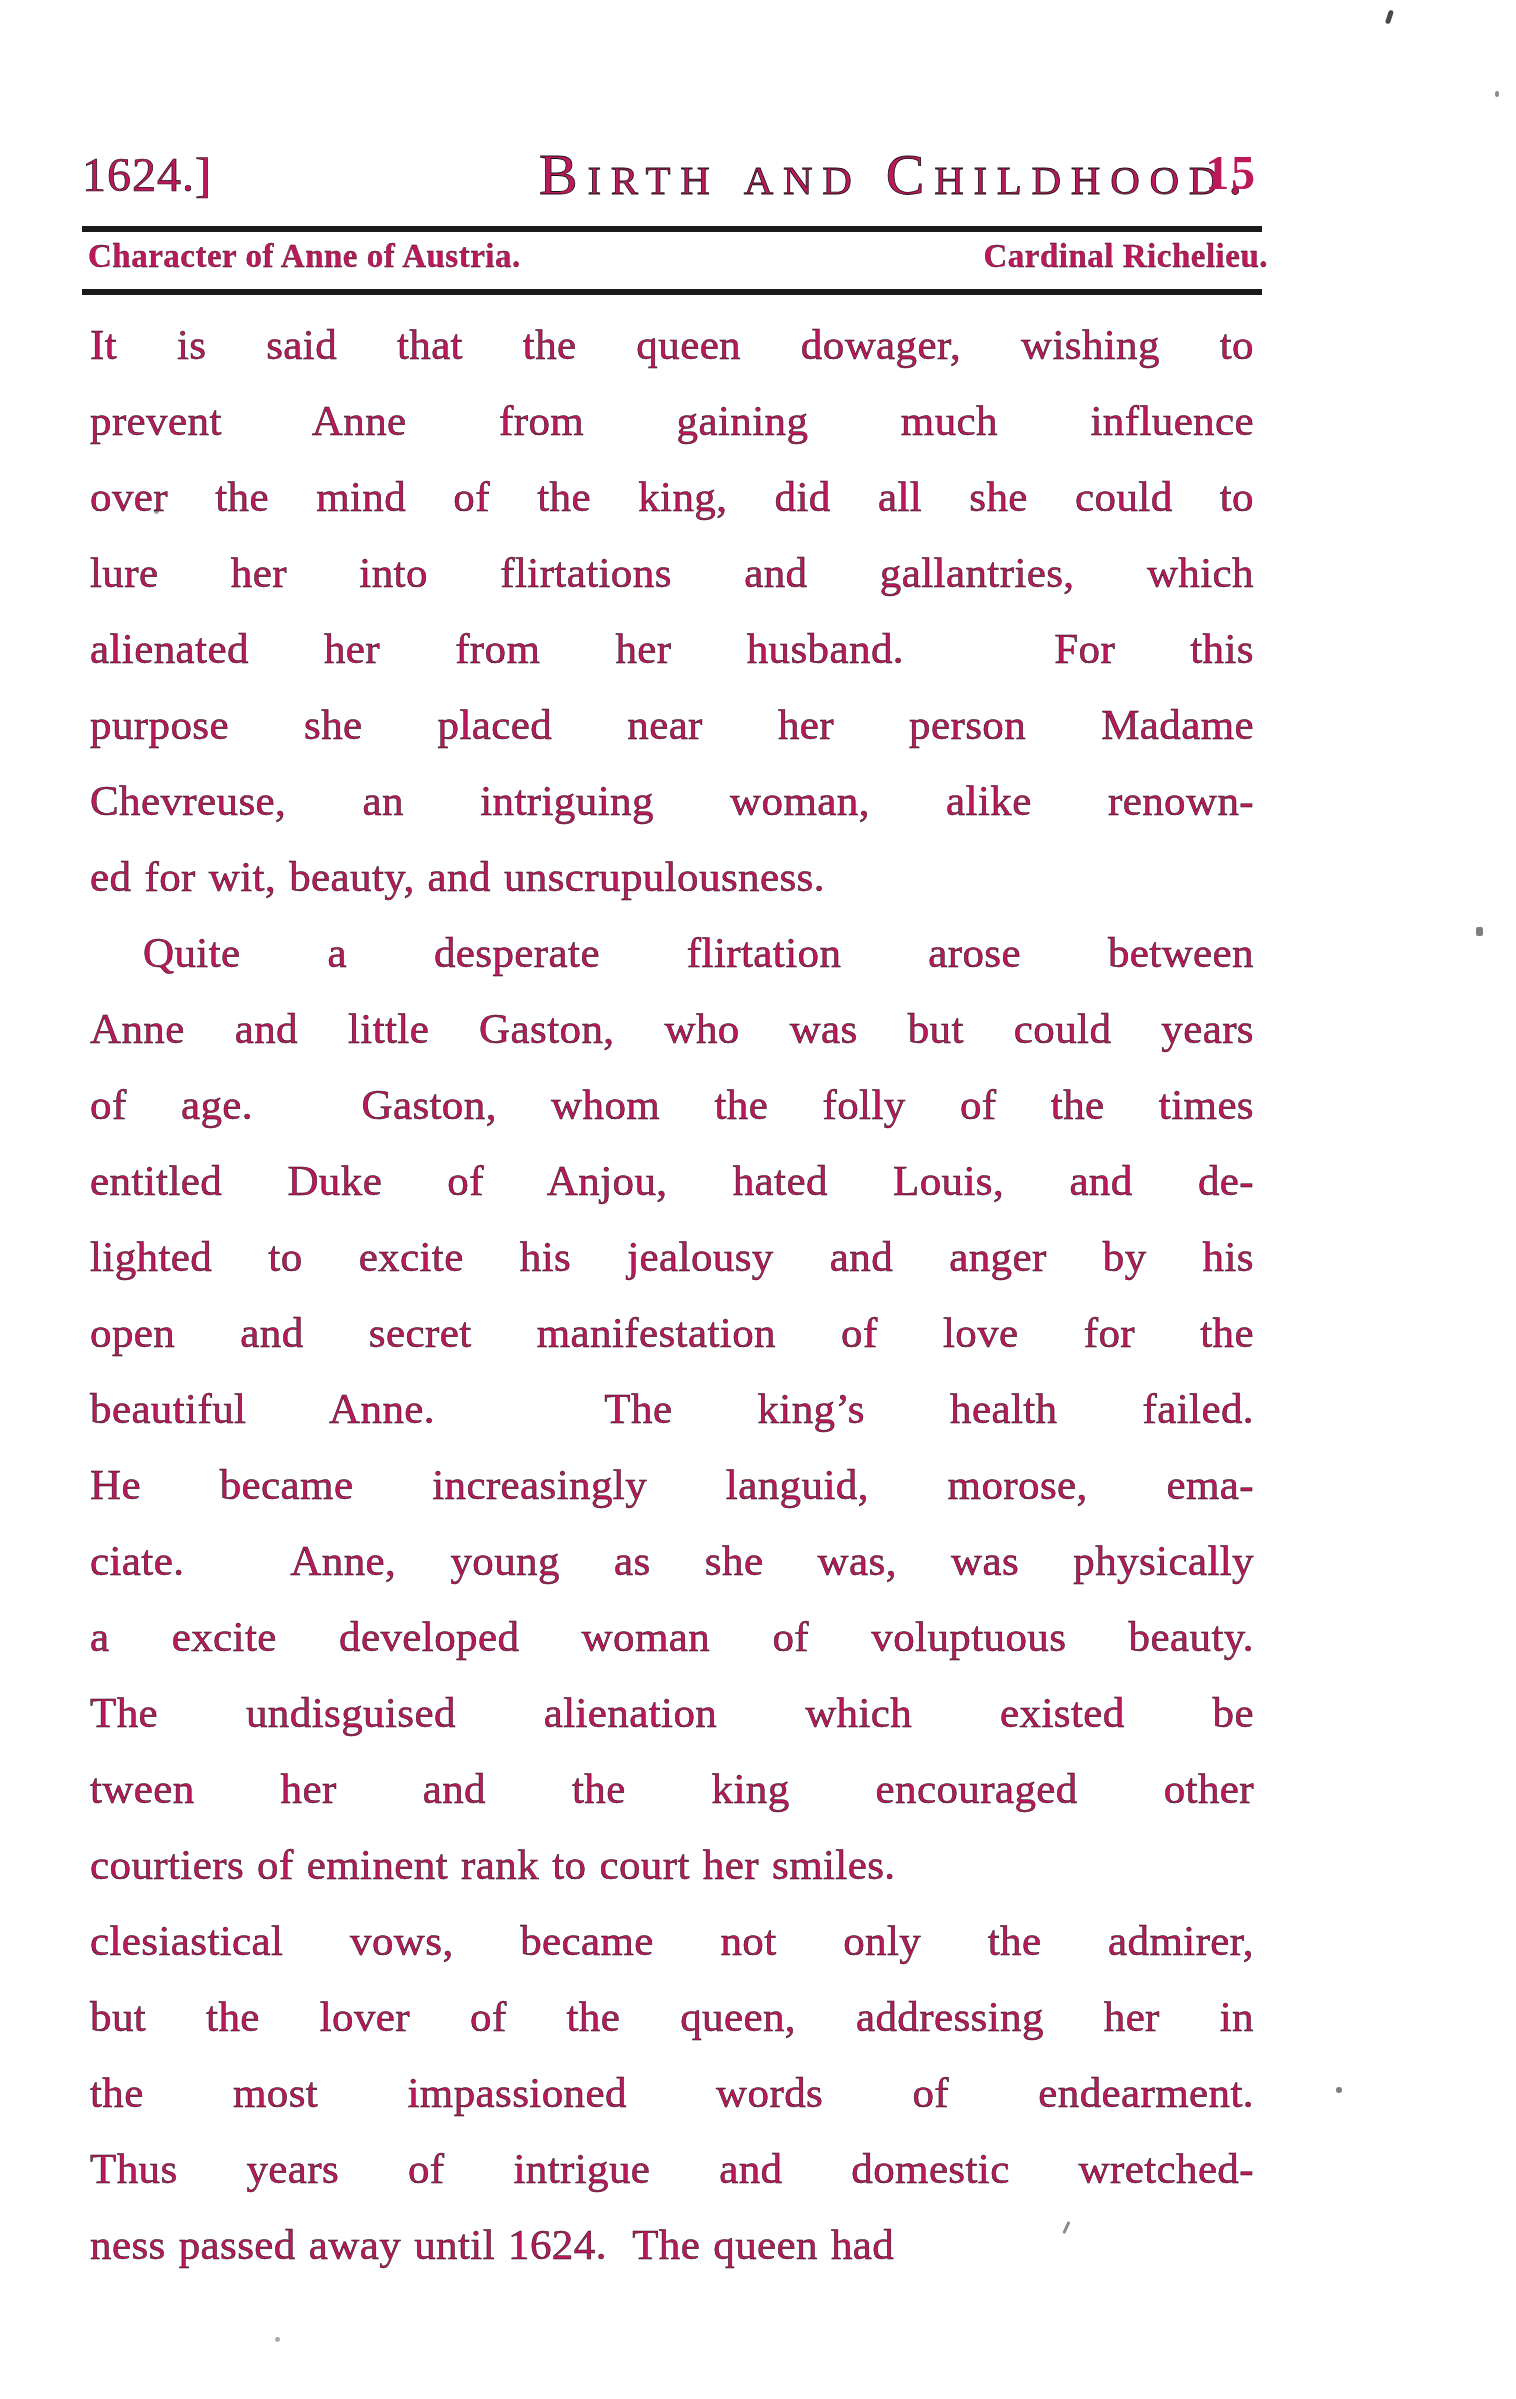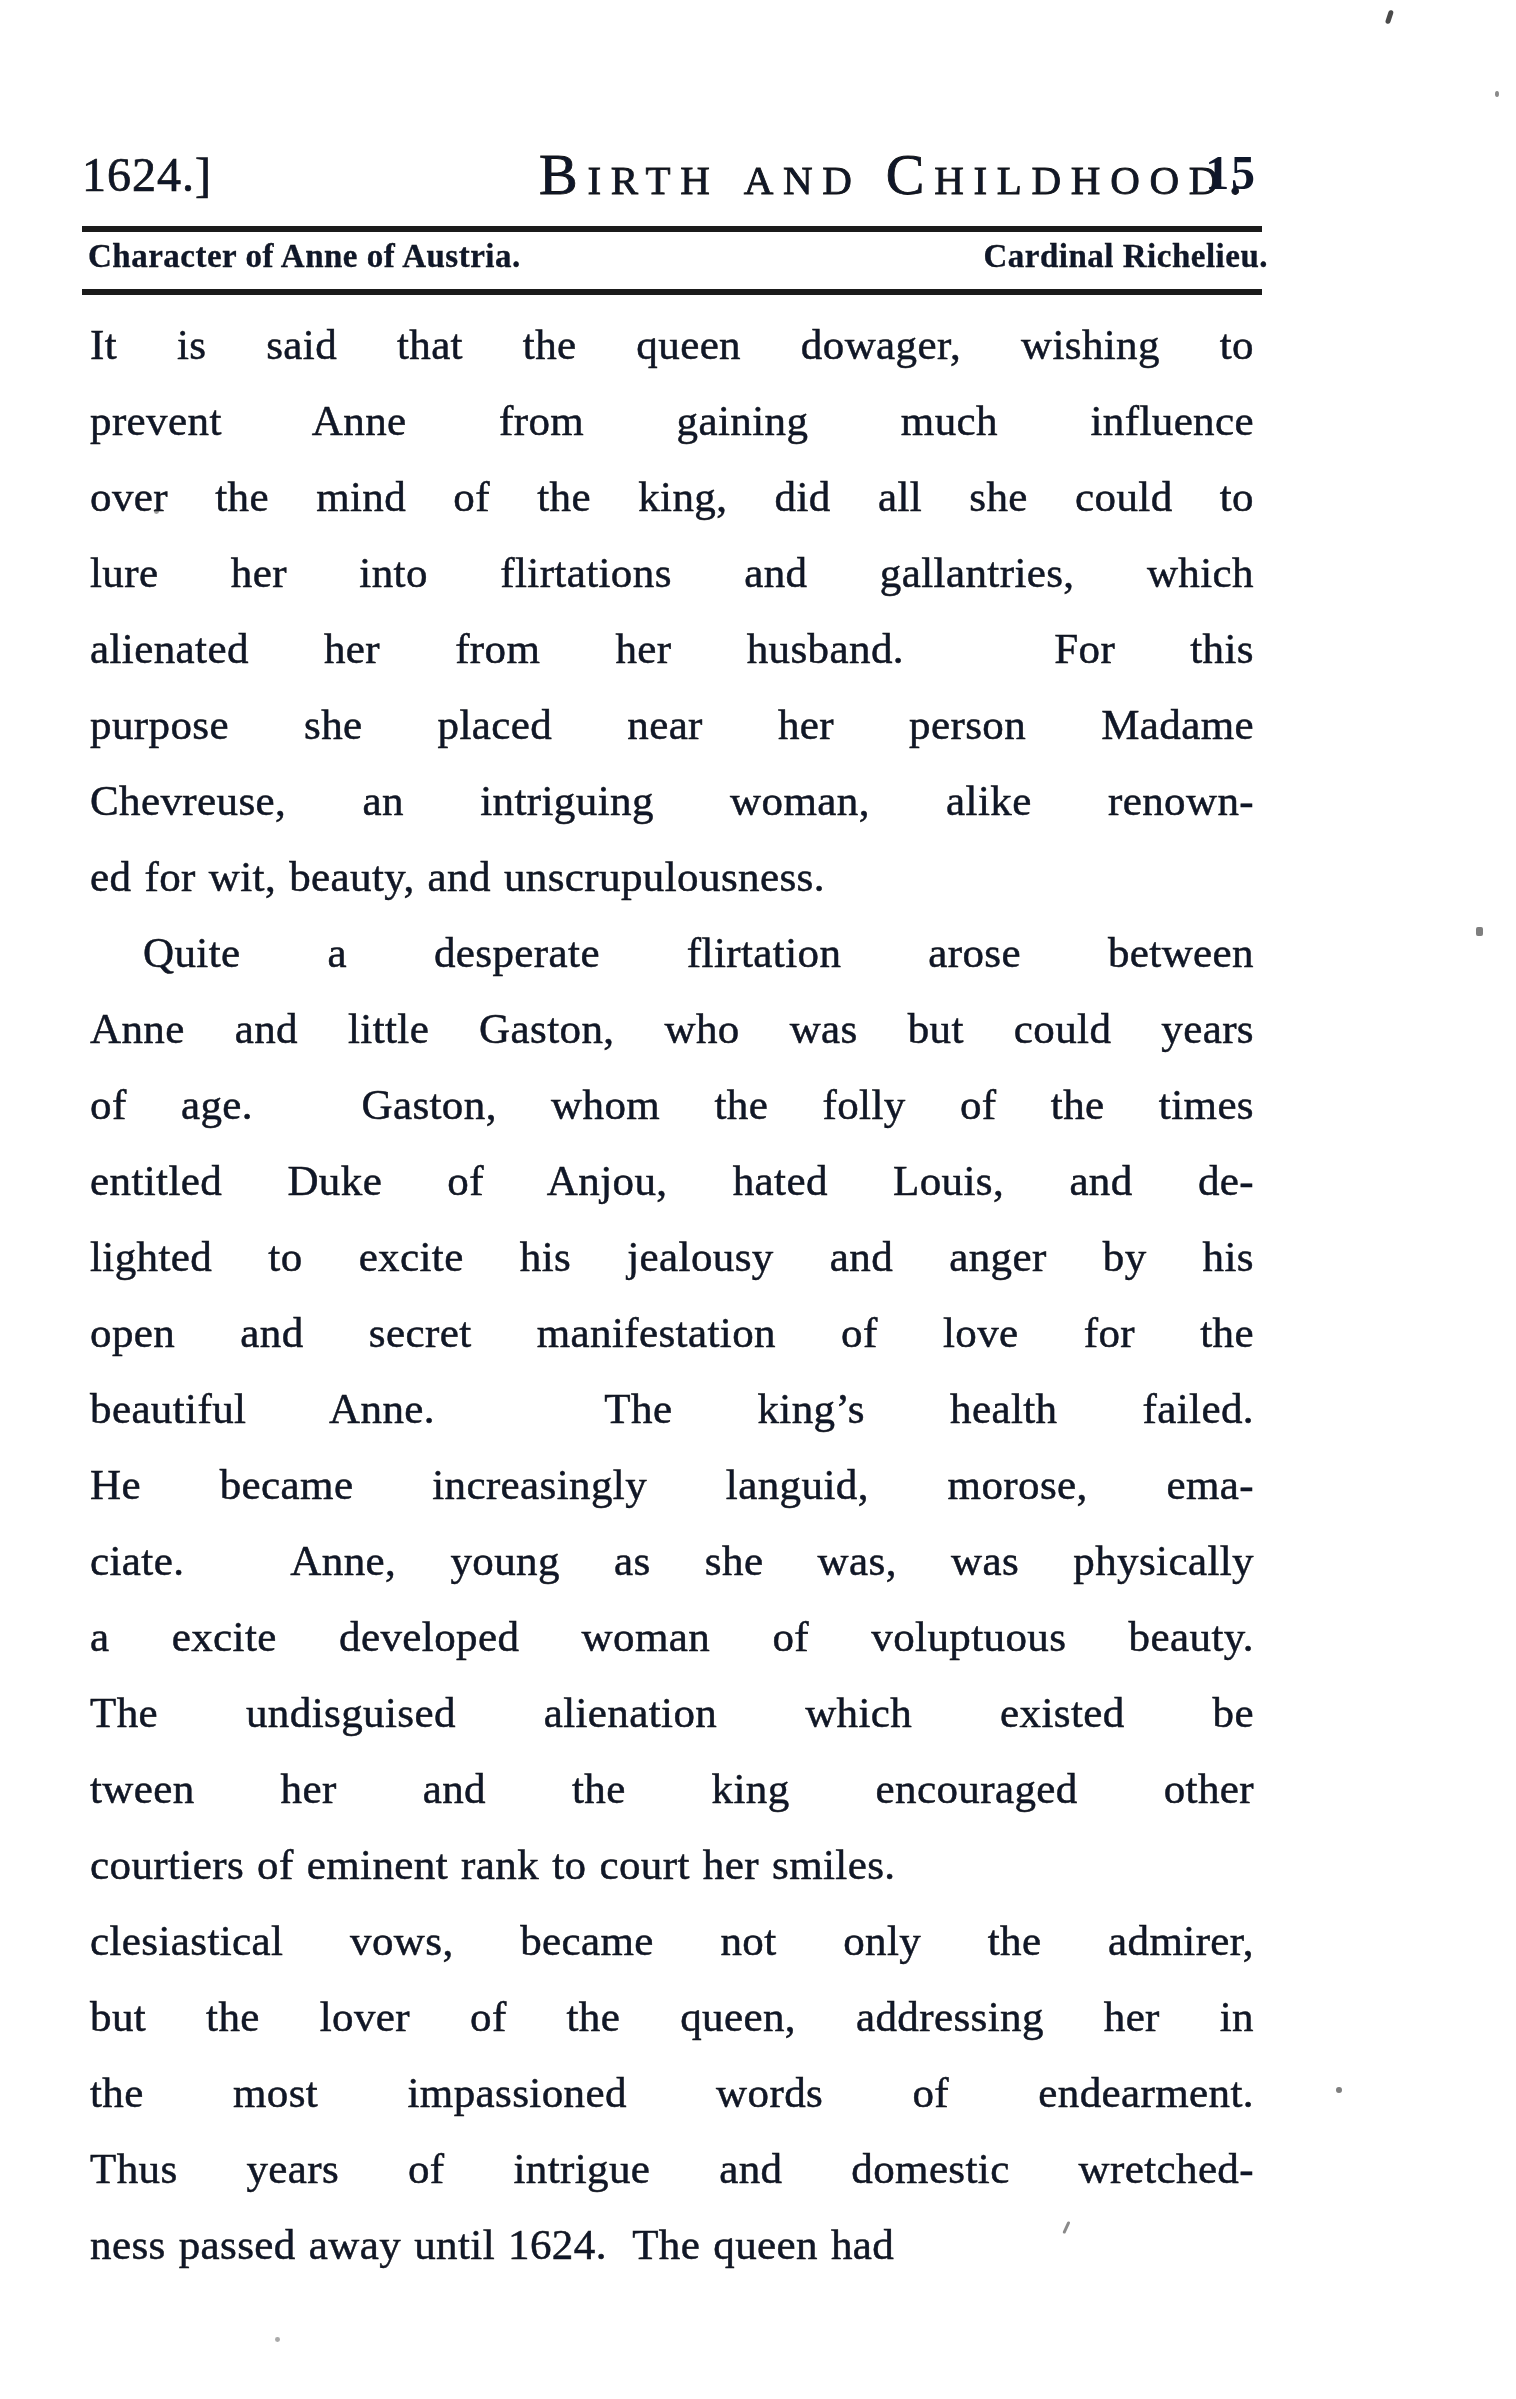--- a/index.html
+++ b/index.html
@@ -2,21 +2,21 @@
 <html><head>
 <meta charset="utf-8">
 <style>
   html, body { margin:0; padding:0; background:#ffffff; }
   .page {
     position:relative;
     width:1517px;
     height:2399px;
     background:#ffffff;
     font-family:"Liberation Serif","DejaVu Serif",serif;
-    color:#0f172a;
+    color:#be185d;
     overflow:hidden;
   }
   
   .header {
     position:absolute;
     top:141px; left:82px;
     width:1180px; height:60px;
   }
   .header .year {
     position:absolute; left:0; top:5.8px;

